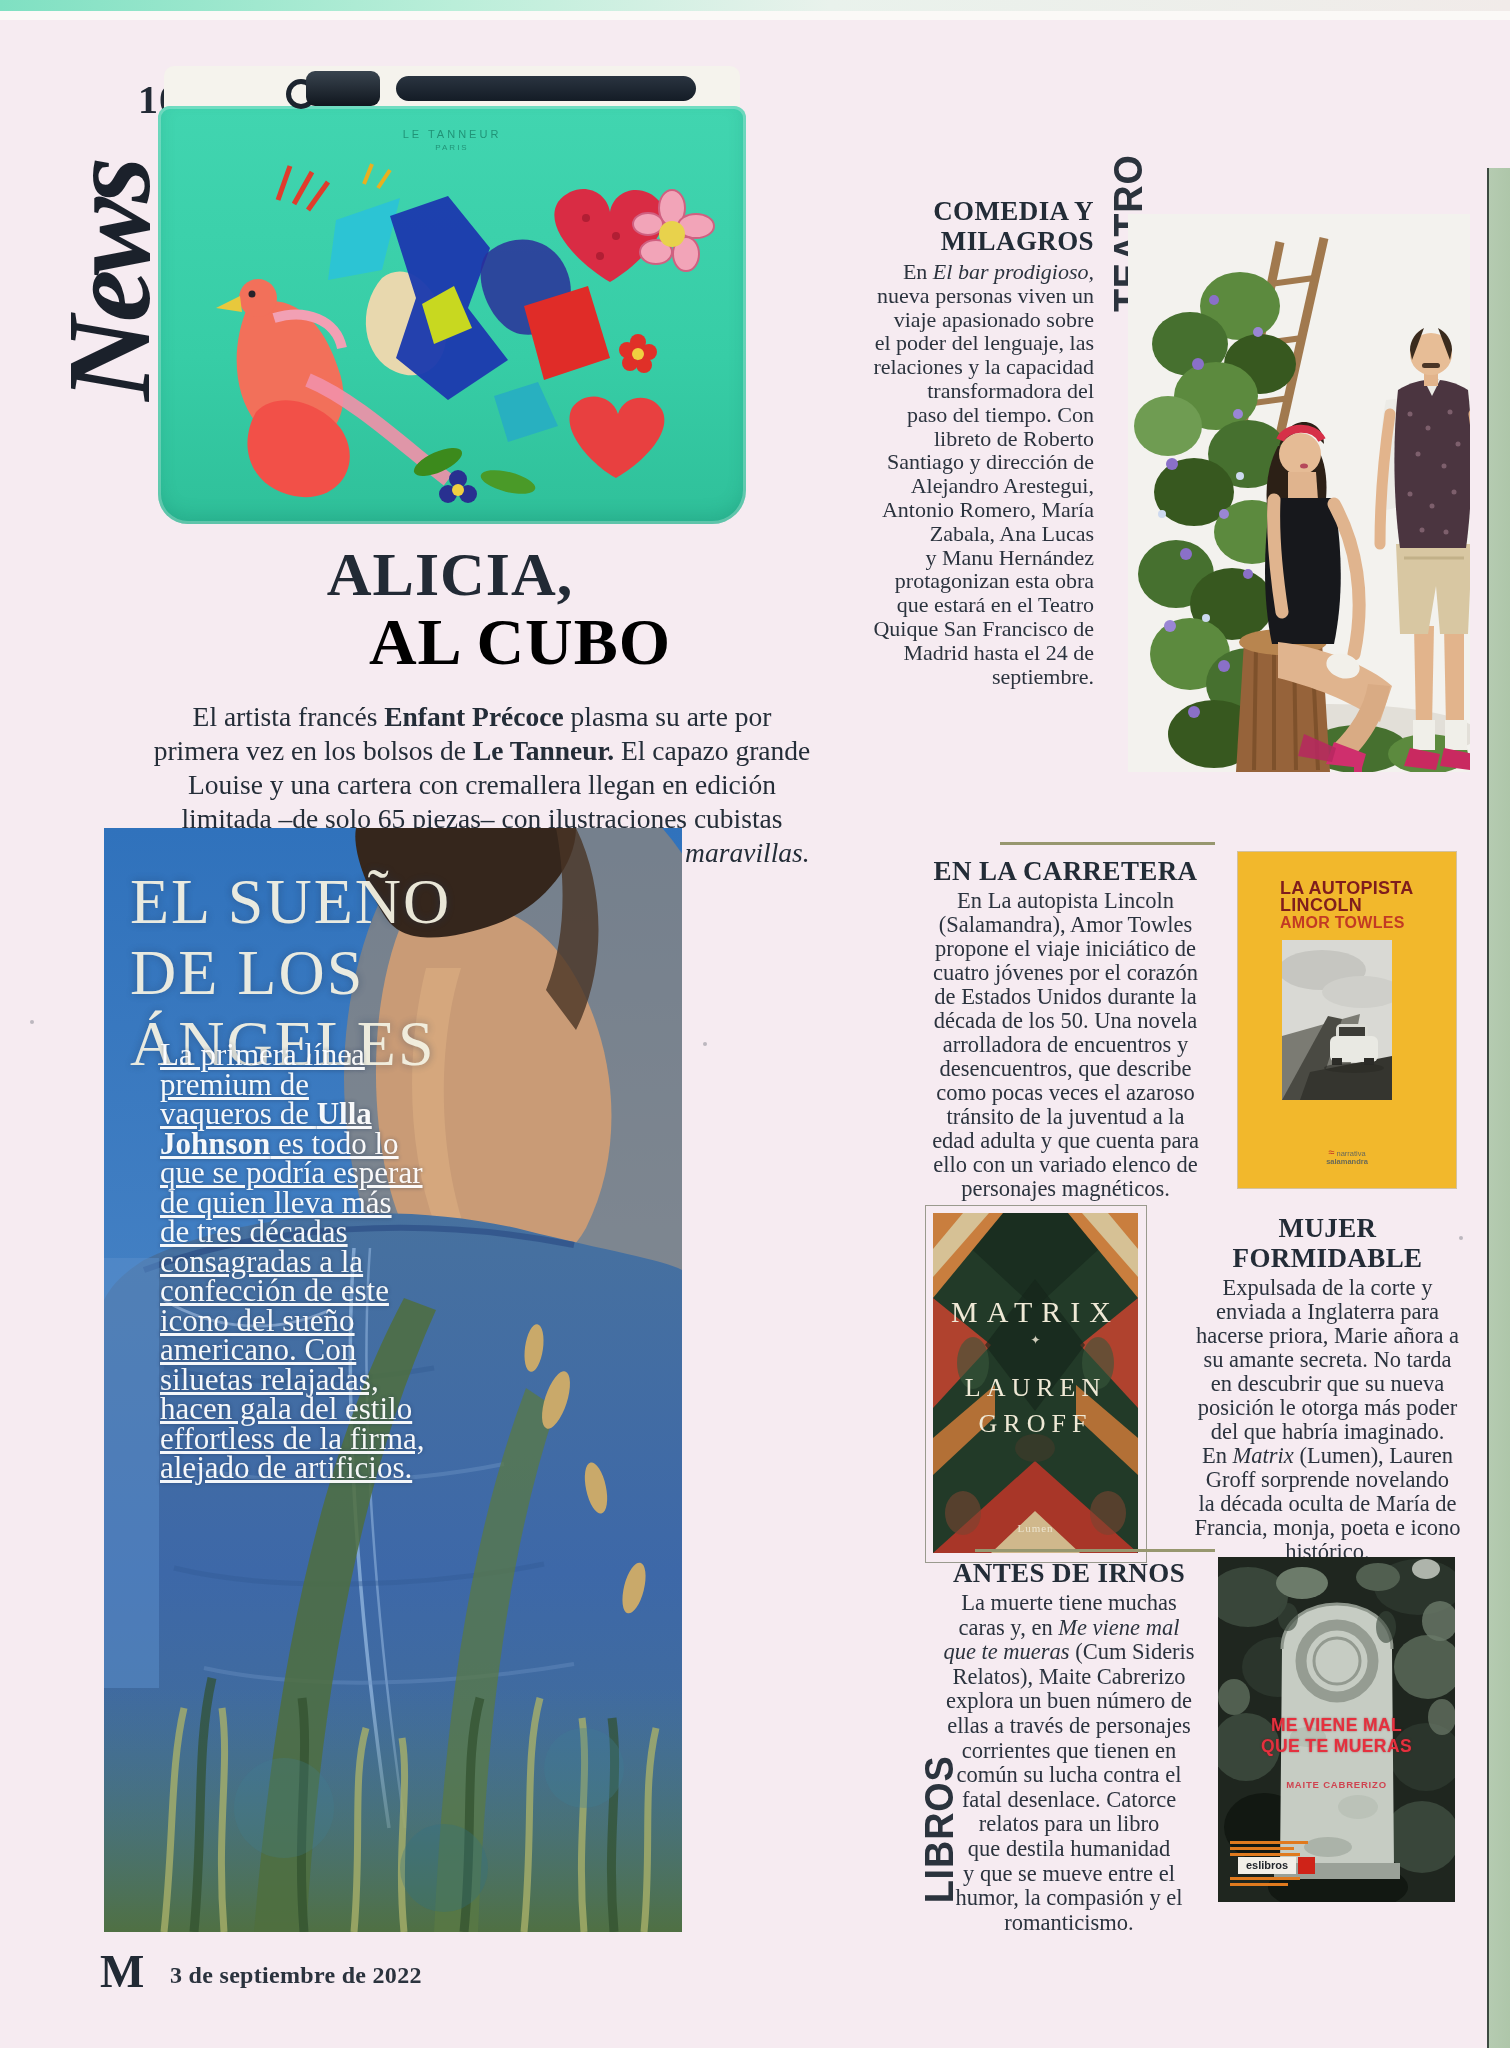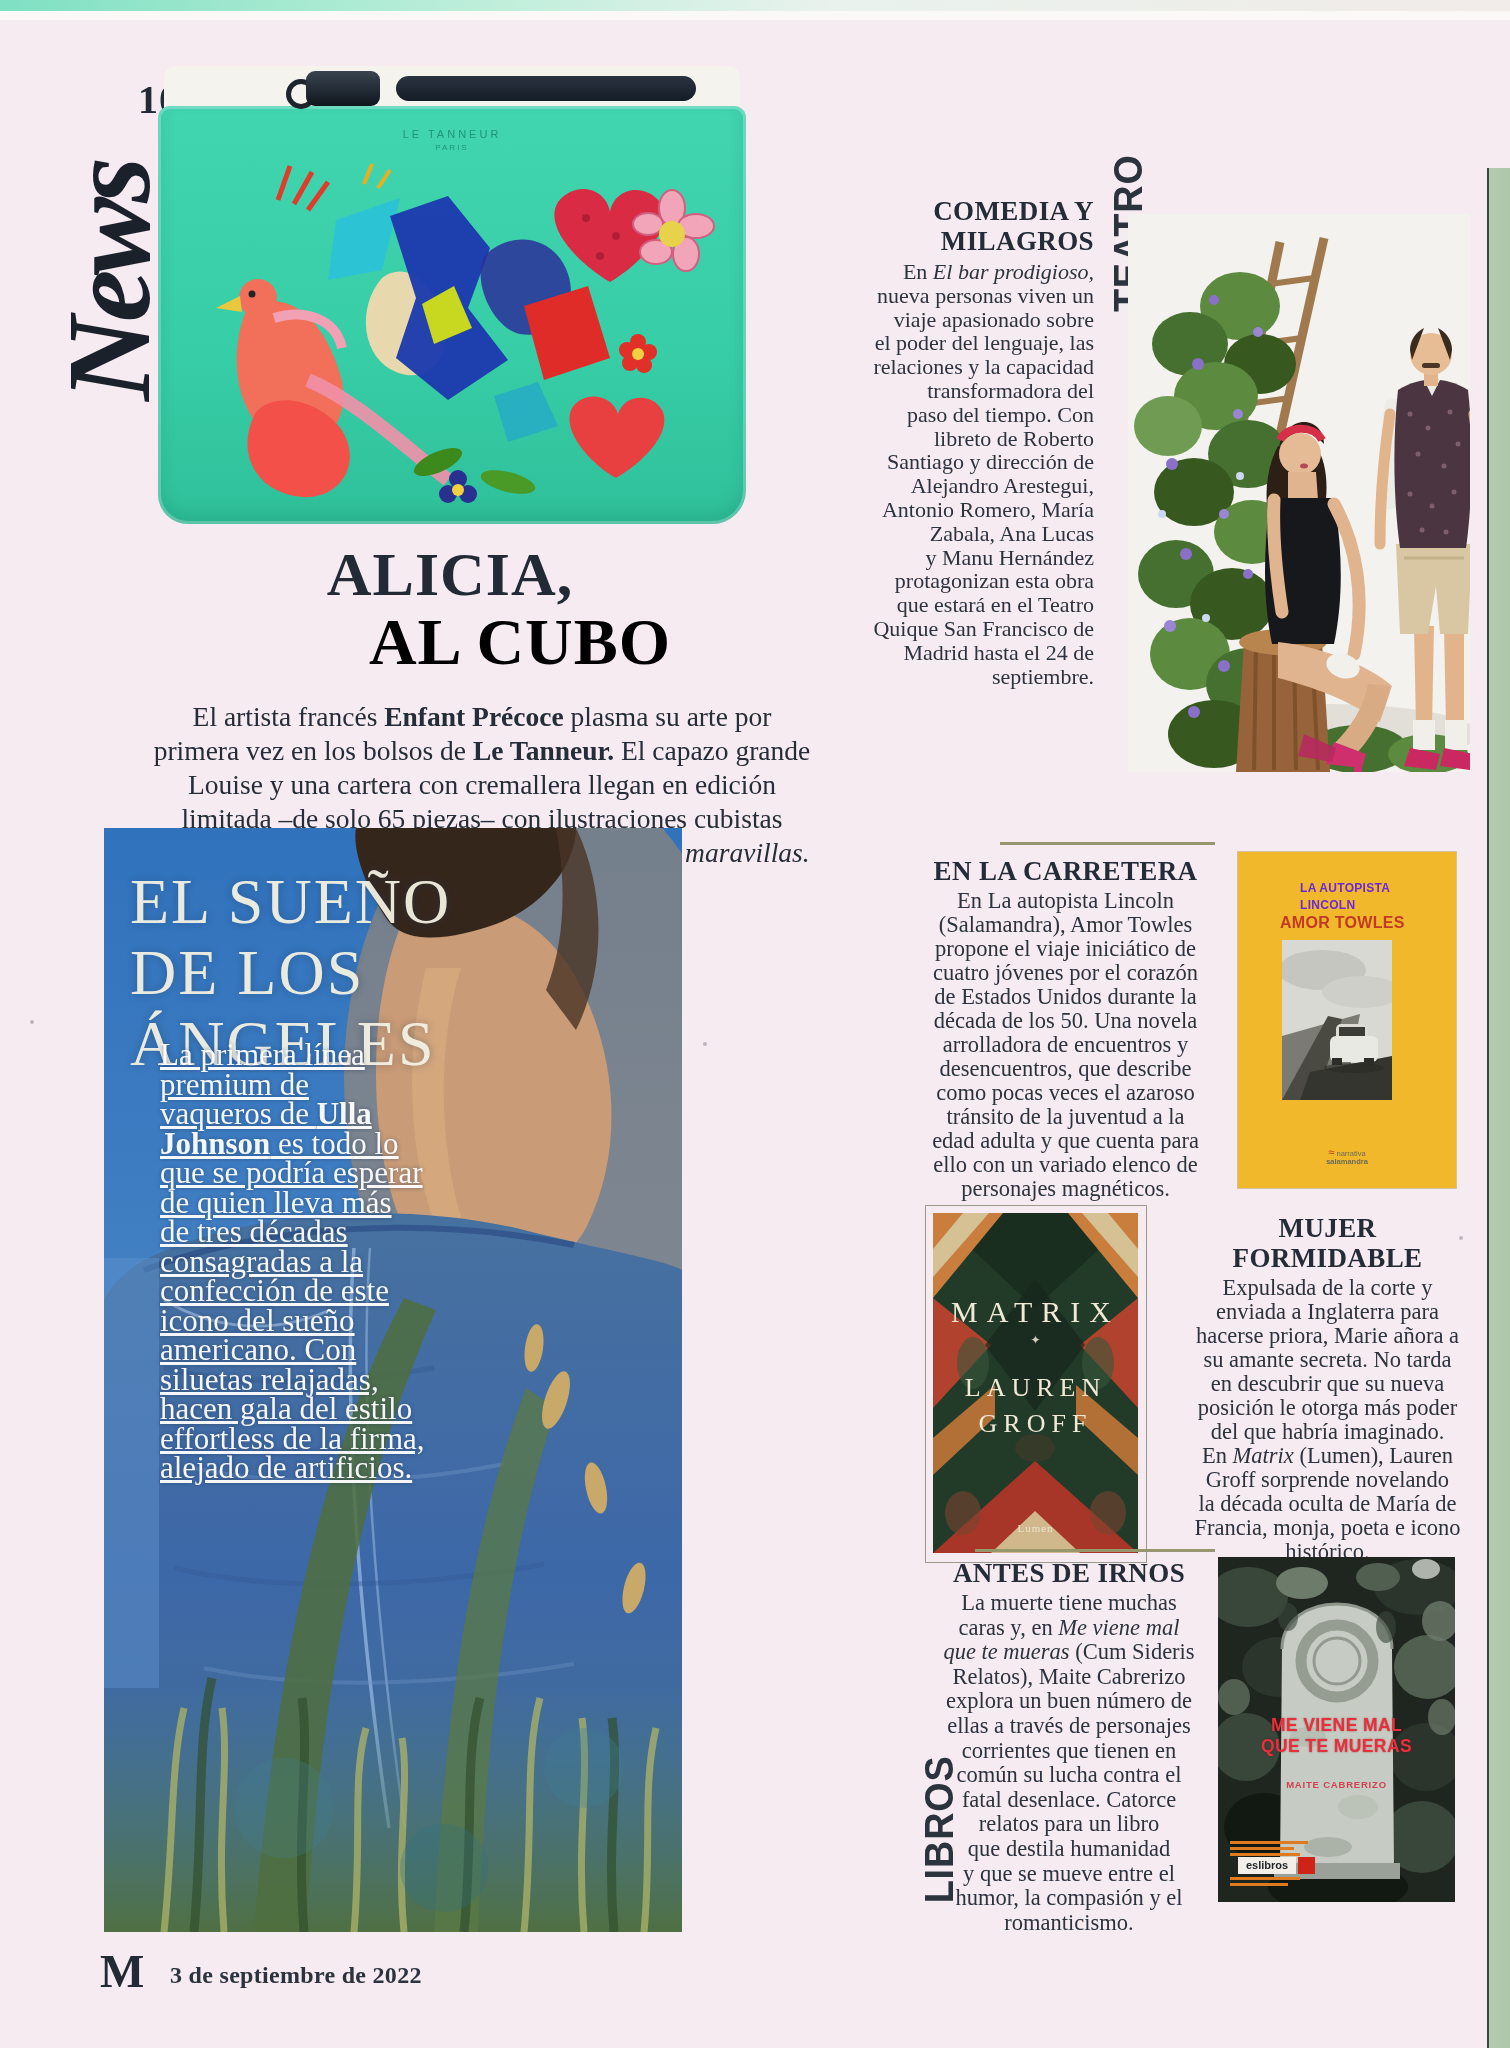--- a/index.html
+++ b/index.html
@@ -51,21 +51,21 @@
   
   .teatro-photo{left:1128px;top:214px;width:342px;height:558px;background:#f3f2ee;}
   .sueno-photo{left:104px;top:828px;width:578px;height:1104px;background:#3a6fb0;}
   .sueno-title{position:absolute;left:26px;top:38px;font-size:64px;line-height:71px;
      letter-spacing:2px;color:#f3f1e2;opacity:.95;text-shadow:0 0 8px rgba(30,55,90,.45);}
   .sueno-body{position:absolute;left:56px;top:212px;font-size:31px;line-height:29.5px;
      color:#ffffff;opacity:.95;text-shadow:0 0 4px rgba(25,45,80,.5);text-decoration:underline;}
   .lincoln{left:1238px;top:852px;width:218px;height:336px;background:#f2b82c;
      box-shadow:0 0 0 1px rgba(160,130,40,.4);}
   .lincoln-title{position:absolute;left:42px;top:28px;font-family:"Liberation Sans",sans-serif;
-     font-weight:700;font-size:12px;line-height:16.5px;letter-spacing:.3px;color:#6d28d9;margin-left:20px;}
+     font-weight:700;font-size:18px;line-height:16.5px;letter-spacing:.3px;color:#7f1d1d;}
   .lincoln-author{position:absolute;left:42px;top:62px;font-family:"Liberation Sans",sans-serif;
      font-weight:700;font-size:16px;color:#c23a24;letter-spacing:.3px;}
   .lincoln-photo{position:absolute;left:44px;top:88px;width:110px;height:160px;}
   .lincoln-pub{position:absolute;left:0;top:296px;width:218px;text-align:center;
      font-family:"Liberation Sans",sans-serif;font-size:7.5px;line-height:8px;color:#6a6a58;}
   .matrix-frame{left:925px;top:1205px;width:220px;height:356px;border:1px solid #9a9a8e;}
   .matrix{left:933px;top:1213px;width:205px;height:340px;}
   .matrix-text{position:absolute;width:100%;text-align:center;color:#efe9d6;
      font-family:"Liberation Serif",serif;}
   .grave{left:1218px;top:1557px;width:237px;height:345px;}

